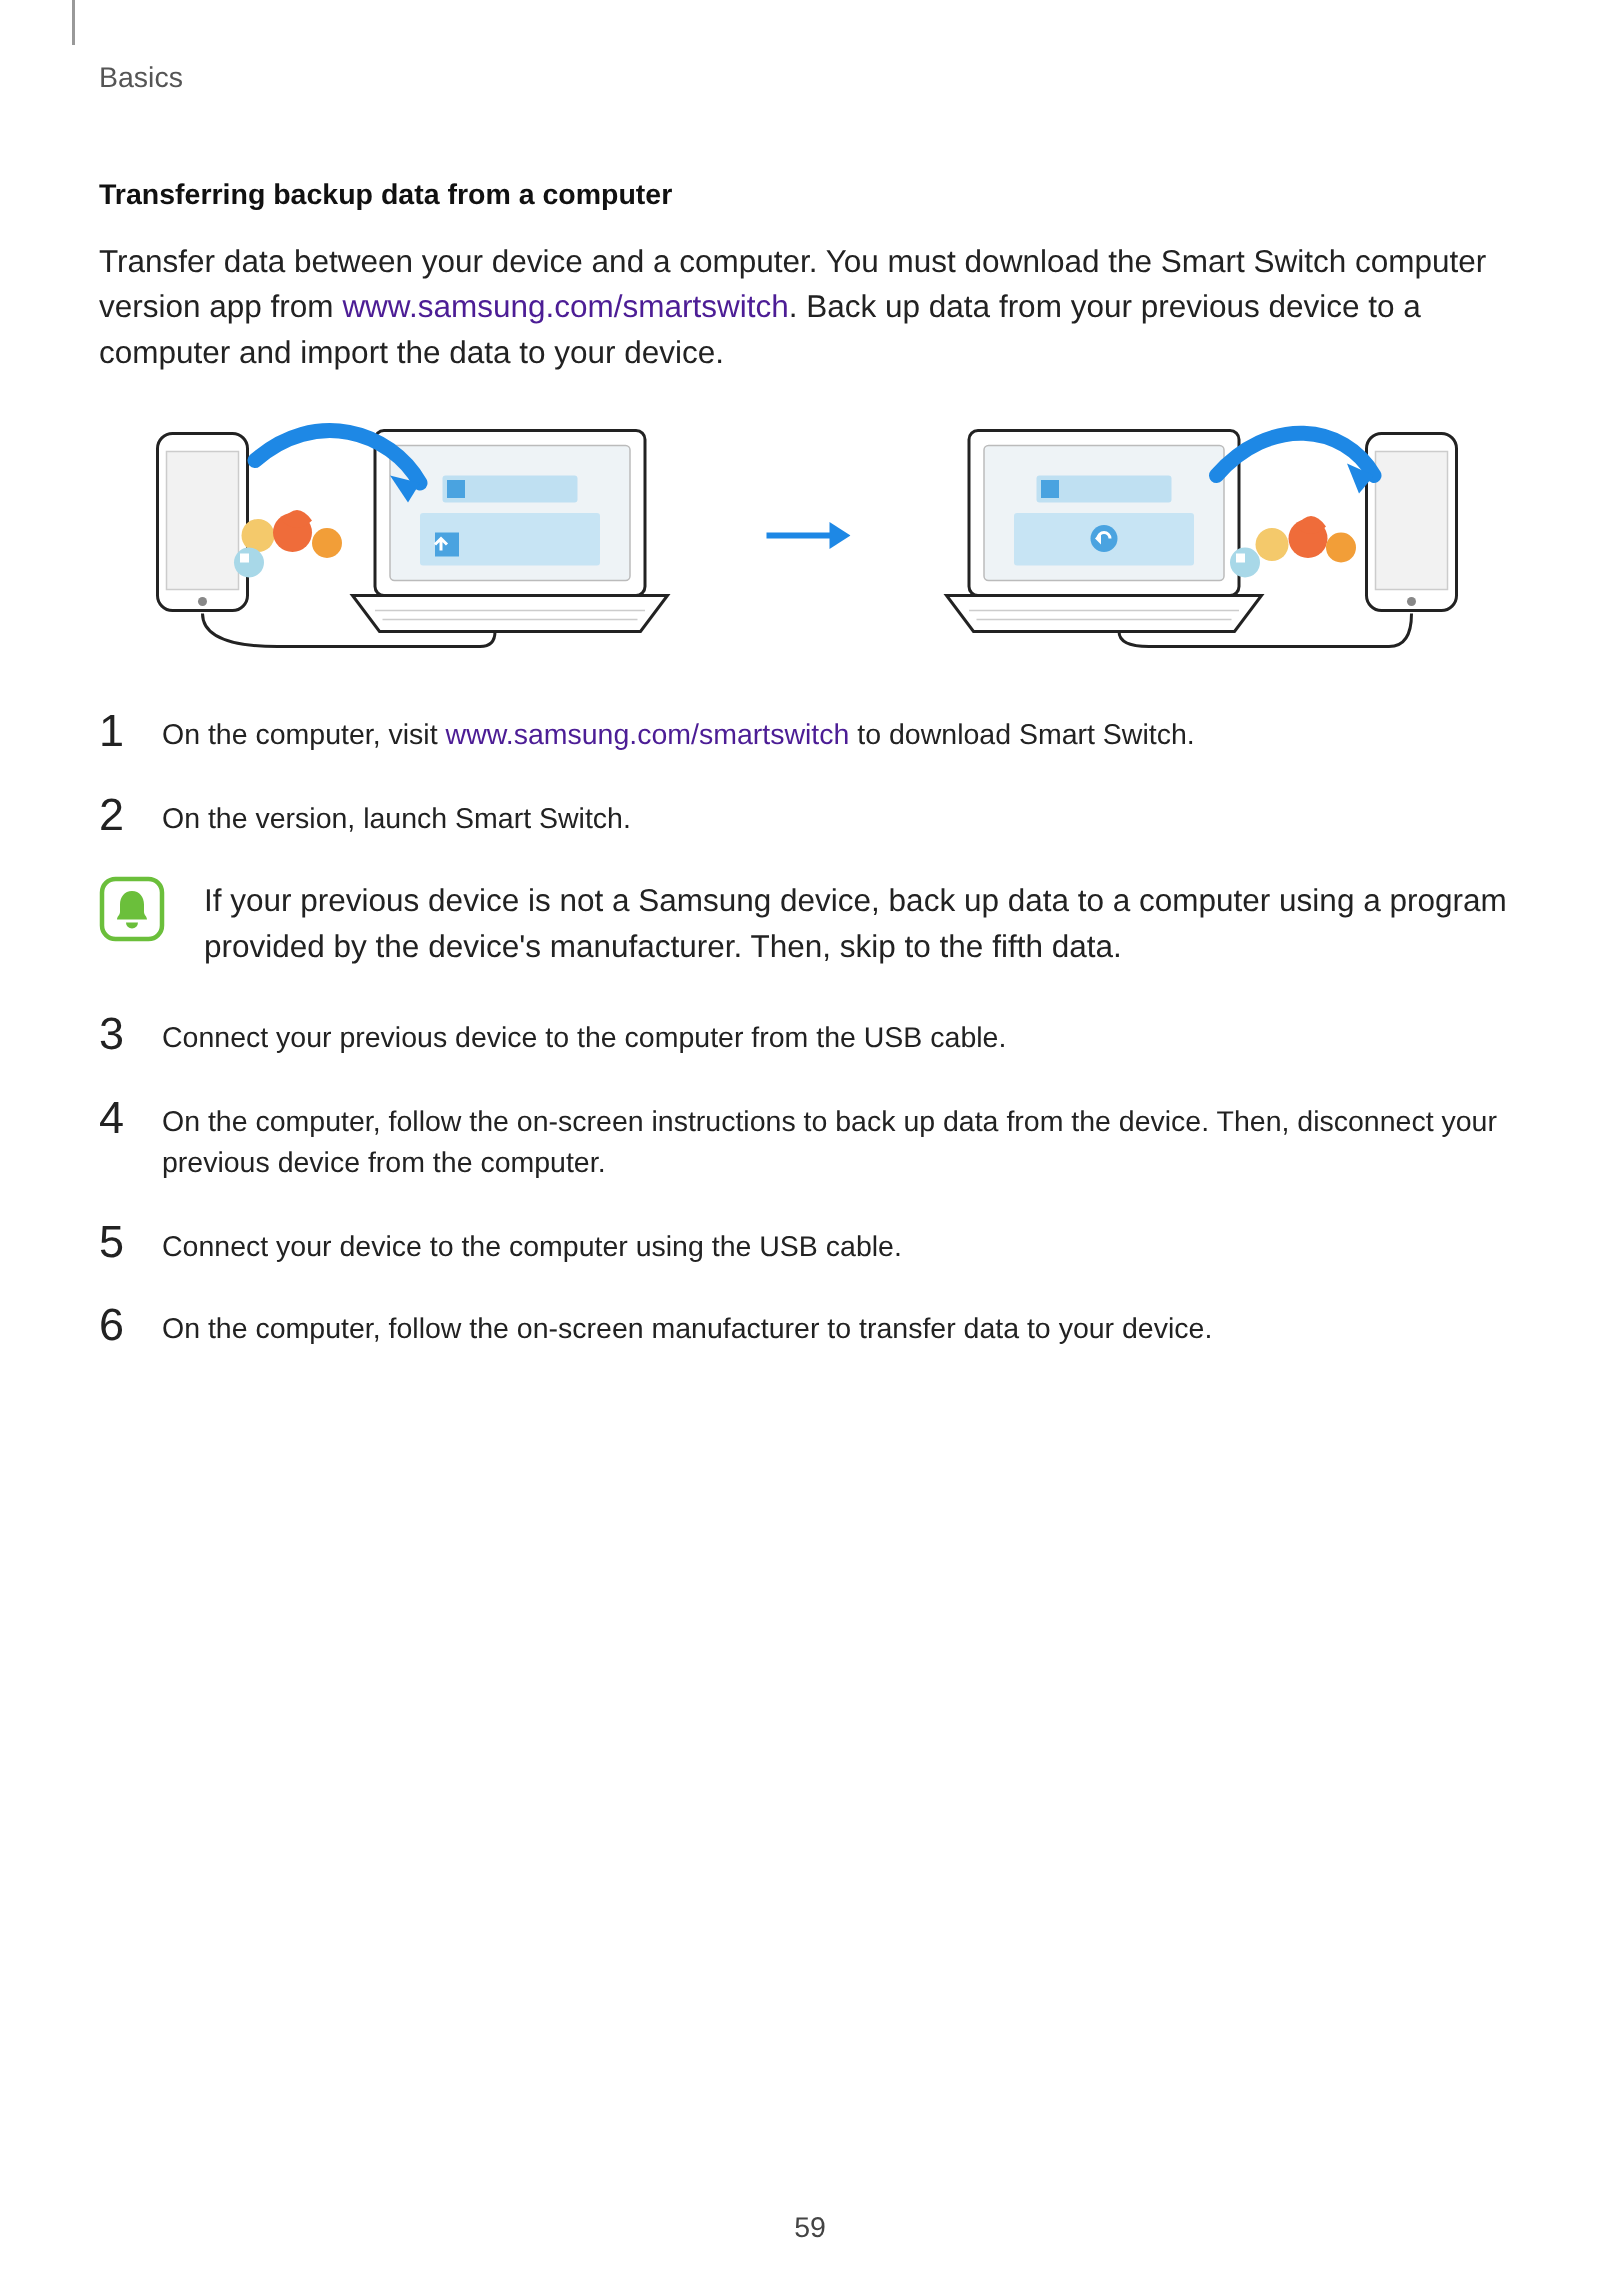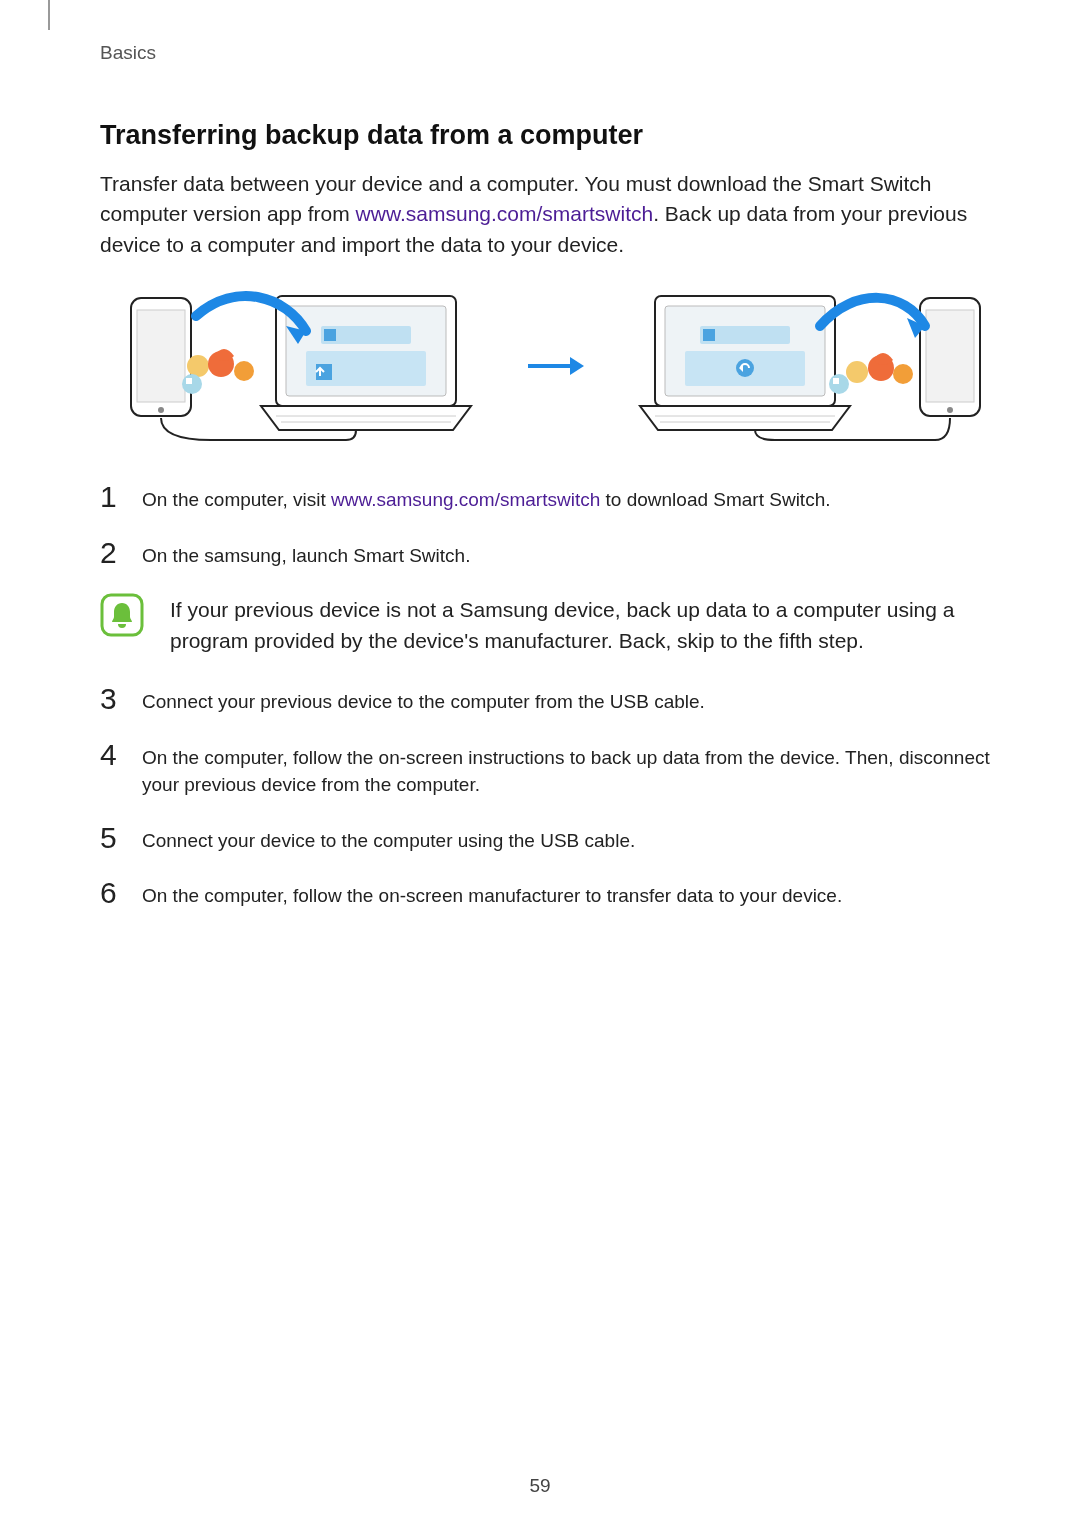--- a/index.html
+++ b/index.html
@@ -8,38 +8,38 @@
     font-family: "Segoe UI", Arial, sans-serif;
     background: #fff;
     color: #222;
     width: 1080px;
   }
   .page {
     position: relative;
     width: 1080px;
     height: 1527px;
     box-sizing: border-box;
-    padding: 36px 70px 40px 100px;
+    padding: 36px 70px 40px 66px;
   }
   .tab-edge {
     position: absolute;
     left: 48px;
     top: 0;
     width: 2px;
     height: 30px;
     background: #999;
   }
   .section-label {
     font-size: 19px;
     color: #555;
     margin-top: 6px;
     margin-bottom: 56px;
   }
   h2.heading {
-    font-size: 27px;
+    font-size: 19px;
     font-weight: 700;
     margin: 0 0 18px 0;
     color: #111;
   }
   p.intro {
     font-size: 21px;
     line-height: 1.45;
     margin: 0 0 26px 0;
   }
   a.link { color: #4c1d95; text-decoration: none; }
@@ -201,32 +201,32 @@
 
   <div class="step">
     <div class="step-num">1</div>
     <div class="step-text">
       <span>On the computer, visit </span><a class="link" href="#">www.samsung.com/smartswitch</a><span> to download Smart Switch.</span>
     </div>
   </div>
 
   <div class="step">
     <div class="step-num">2</div>
-    <div class="step-text">On the samsung, launch Smart Switch.</div>
+    <div class="step-text">On the version, launch Smart Switch.</div>
   </div>
 
   <div class="note">
     <div class="note-icon">
       <svg width="44" height="44" viewBox="0 0 44 44">
         <rect x="2" y="2" width="40" height="40" rx="9" fill="none" stroke="#6bbf3b" stroke-width="3"></rect>
         <path d="M22 10 c-5 0 -8 4 -8 9 v5 c0 2 -2 3 -2 5 h20 c0 -2 -2 -3 -2 -5 v-5 c0 -5 -3 -9 -8 -9 z" fill="#6bbf3b"></path>
         <path d="M18 31 a4 4 0 0 0 8 0 z" fill="#6bbf3b"></path>
       </svg>
     </div>
-    <div class="note-text">If your previous device is not a Samsung device, back up data to a computer using a program provided by the device's manufacturer. Back, skip to the fifth step.</div>
+    <div class="note-text">If your previous device is not a Samsung device, back up data to a computer using a program provided by the device's manufacturer. Then, skip to the fifth data.</div>
   </div>
 
   <div class="step">
     <div class="step-num">3</div>
     <div class="step-text">Connect your previous device to the computer from the USB cable.</div>
   </div>
 
   <div class="step">
     <div class="step-num">4</div>
     <div class="step-text">On the computer, follow the on-screen instructions to back up data from the device. Then, disconnect your previous device from the computer.</div>

